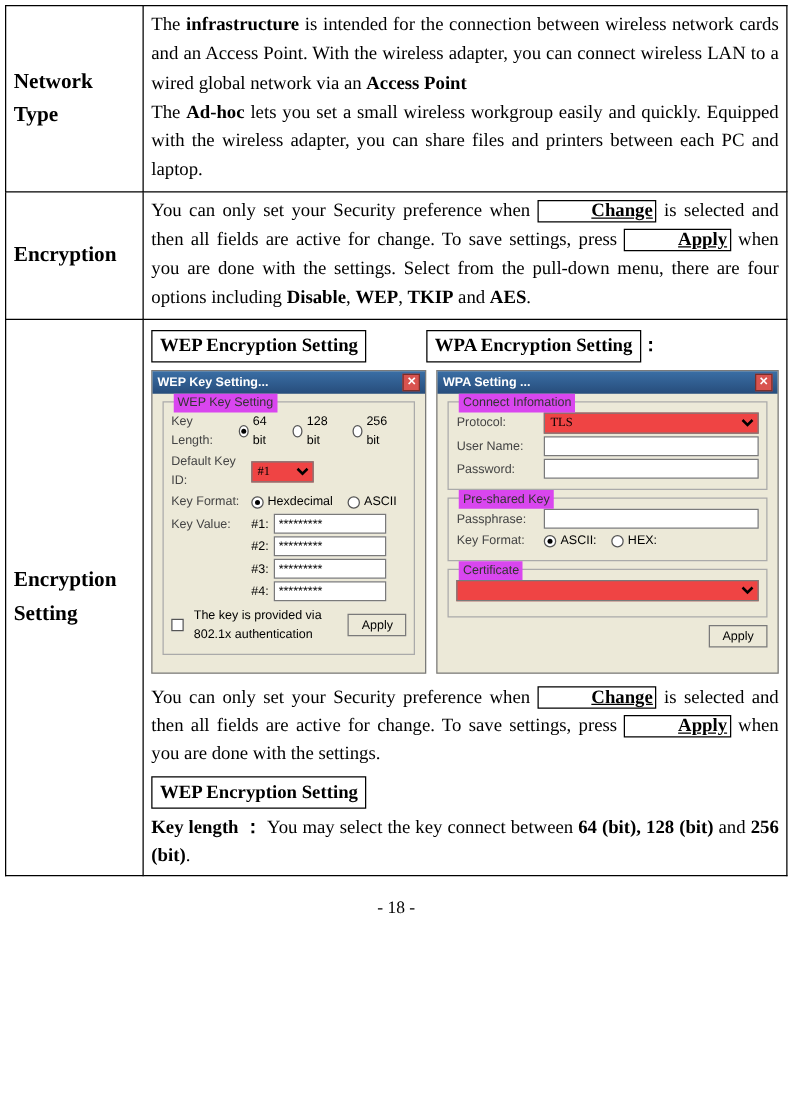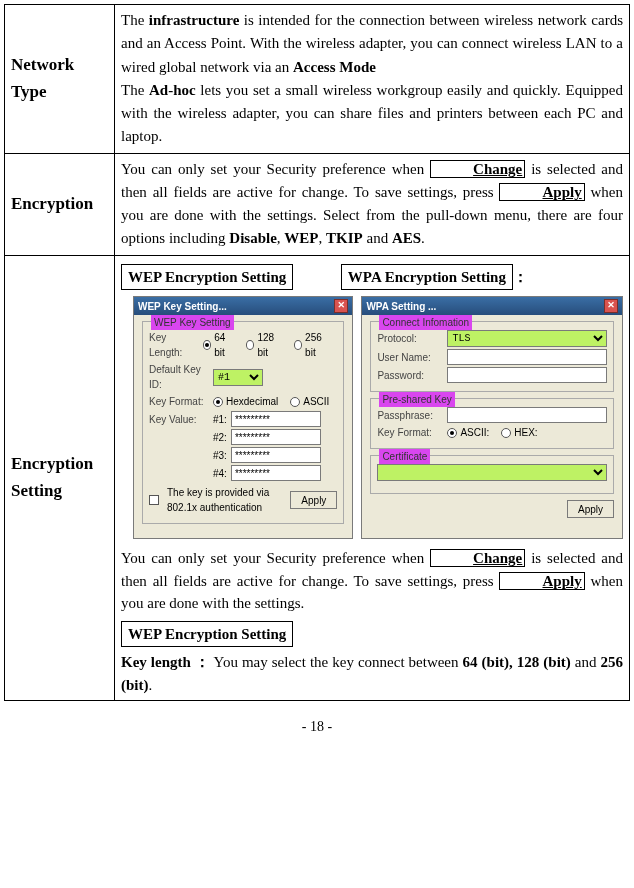--- a/index.html
+++ b/index.html
@@ -27,21 +27,21 @@
       width: 110px;
       font-weight: bold;
       font-size: 17px;
       vertical-align: middle;
     }
     .b { font-weight: bold; }
     .uboxword { font-weight: bold; text-decoration: underline; border: 1px solid #000; padding: 0 2px; display: inline; }
     .nowrap { white-space: nowrap; padding-left: 42px; }
 
     
-    .dialogs-row { display: flex; gap: 8px; margin: 6px 0 8px 12px; justify-content: center; }
+    .dialogs-row { display: flex; gap: 8px; margin: 6px 0 8px 0; justify-content: center; }
     .dlg {
       font-family: Tahoma, Arial, sans-serif;
       font-size: 10px;
       color: #000;
       background: #ece9d8;
       border: 1px solid #7a7a7a;
       width: 230px;
     }
     .dlg2 { width: 300px; }
     .dlg-title {
@@ -80,25 +80,25 @@
     .lbl2 { width: 66px; color: #444; }
     input.txt {
       font-family: Tahoma, Arial, sans-serif;
       font-size: 10px;
       height: 16px;
       border: 1px solid #7a7a7a;
       background: #fff;
       padding: 0 3px;
     }
     select.sel {
-      font-family: Liberation Mono, monospace;
+      font-family: Liberation Serif, serif;
       font-size: 10px;
       height: 17px;
       border: 1px solid #7a7a7a;
-      background: #bef264;
+      background: #ef4444;
     }
     .btn {
       font-family: Tahoma, Arial, sans-serif;
       font-size: 10px;
       background: #ece9d8;
       border: 1px solid #7a7a7a;
       height: 18px;
       padding: 0 10px;
     }
     .btnrow { display: flex; justify-content: flex-end; margin-top: 2px; }
@@ -125,21 +125,21 @@
 
 <table class="main">
   <colgroup>
       <col style="width:110px">
       <col>
     </colgroup>
   <tbody>
     <tr>
       <td class="label">Network Type</td>
       <td>
-        <span>The </span><span class="b">infrastructure</span><span> is intended for the connection between wireless network cards and an Access Point. With the wireless adapter, you can connect wireless LAN to a wired global network via an </span><span class="b">Access Mode</span><br>
+        <span>The </span><span class="b">infrastructure</span><span> is intended for the connection between wireless network cards and an Access Point. With the wireless adapter, you can connect wireless LAN to a wired global network via an </span><span class="b">Access Point</span><br>
         <span>The </span><span class="b">Ad-hoc</span><span> lets you set a small wireless workgroup easily and quickly.   Equipped with the wireless adapter, you can share files and printers between each PC and laptop.</span>
       </td>
     </tr>
     <tr>
       <td class="label">Encryption</td>
       <td>
         <span>You can only set your Security preference when </span><span class="uboxword nowrap">Change</span><span> is selected and then all fields are active for change. To save settings, press </span><span class="uboxword nowrap">Apply</span><span> when you are done with the settings. Select from the pull-down menu, there are four options including </span><span class="b">Disable</span><span>, </span><span class="b">WEP</span><span>, </span><span class="b">TKIP</span><span> and </span><span class="b">AES</span><span>.</span>
       </td>
     </tr>
     <tr>

